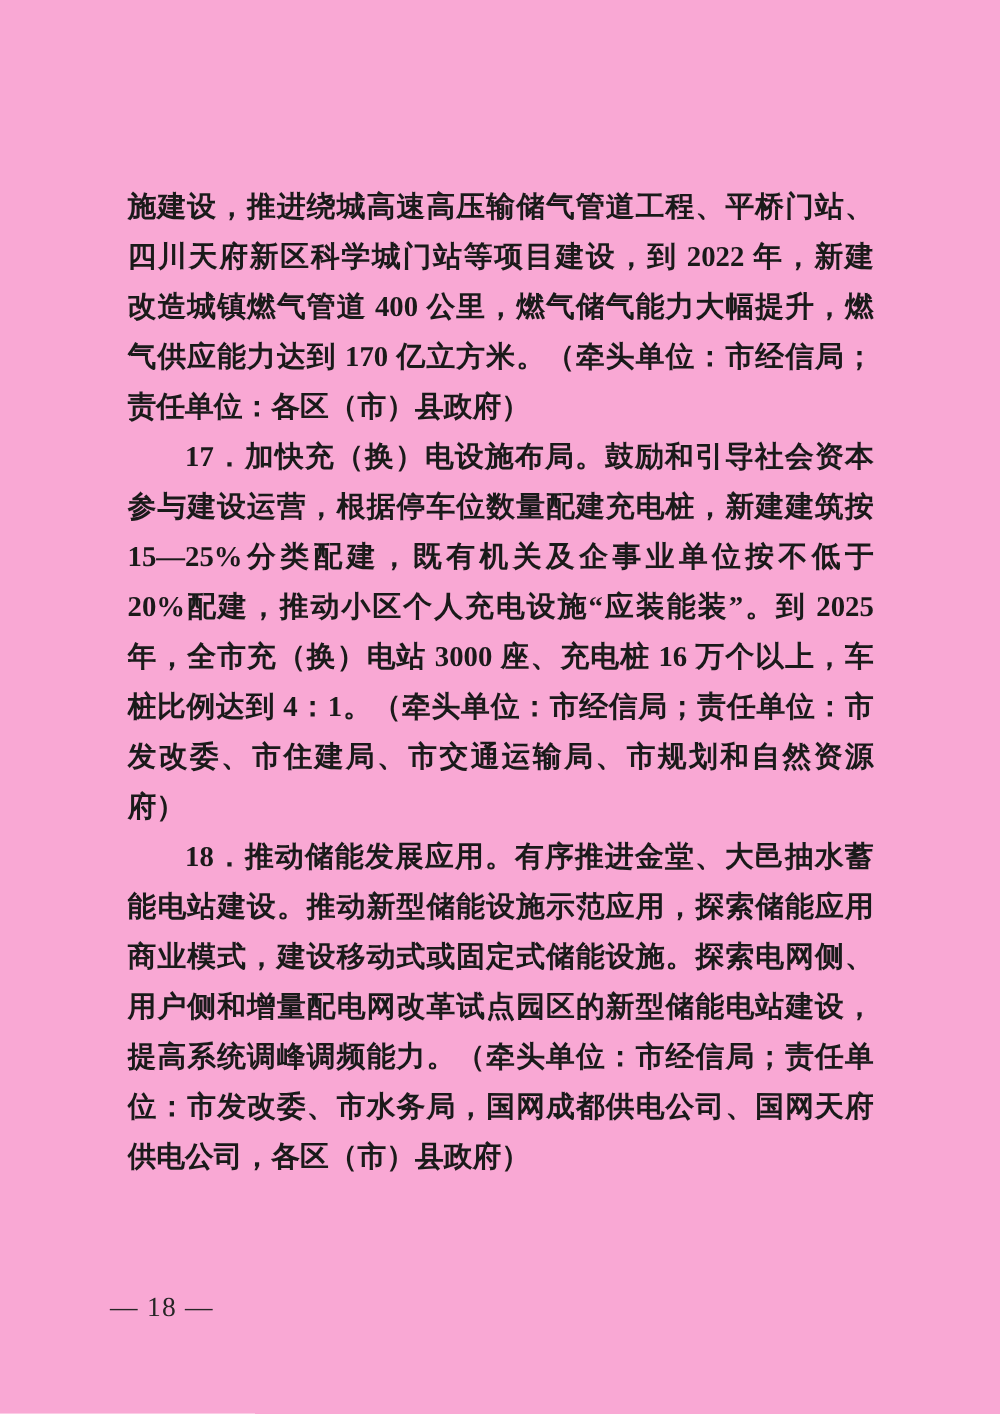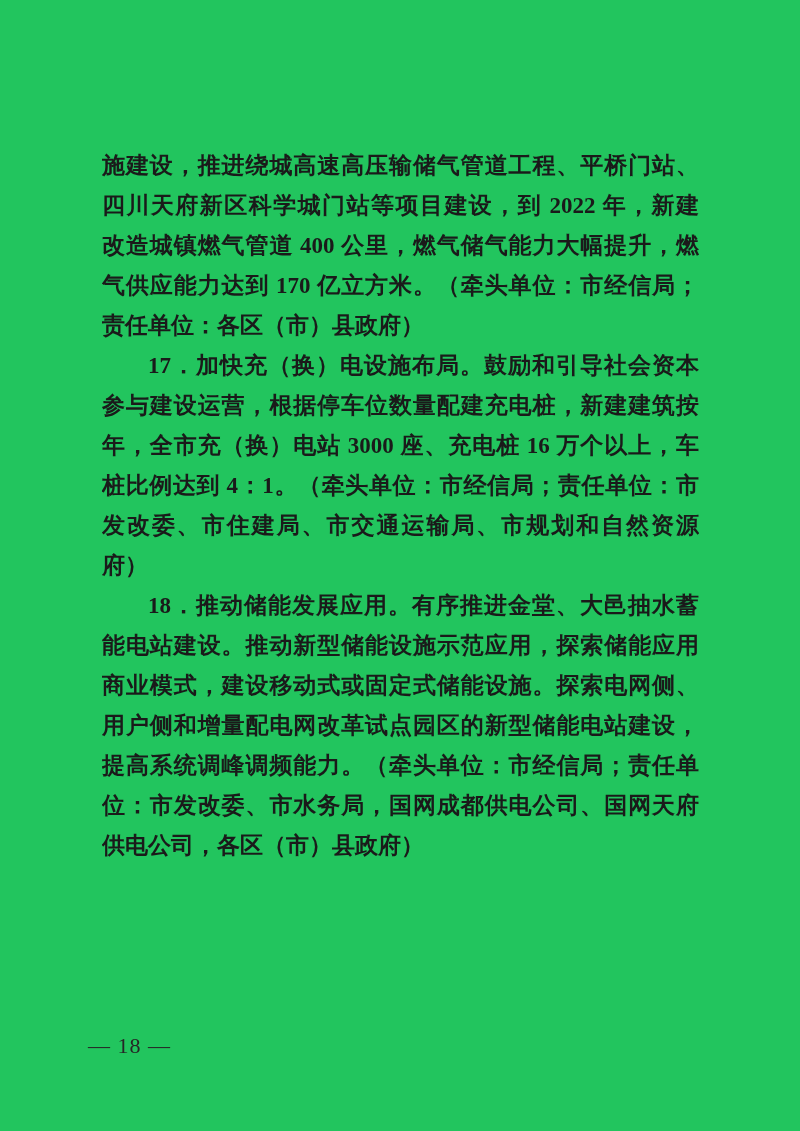--- a/index.html
+++ b/index.html
@@ -4,21 +4,21 @@
 <style>
   html, body {
     margin: 0;
     padding: 0;
     background: #ffffff;
   }
   .page {
     position: relative;
     width: 800px;
     height: 1131px;
-    background: #22c55e;
+    background: #f9a8d4;
     overflow: hidden;
     font-family: "Liberation Serif", sans-serif;
   }
   .content {
     position: absolute;
     left: 102px;
     top: 146px;
     width: 597px;
   }
   .paragraph {
@@ -65,20 +65,22 @@
       <div class="paragraph">
         <div class="line fill">施建设，推进绕城高速高压输储气管道工程、平桥门站、</div>
         <div class="line fill">四川天府新区科学城门站等项目建设，到 2022 年，新建</div>
         <div class="line fill">改造城镇燃气管道 400 公里，燃气储气能力大幅提升，燃</div>
         <div class="line fill">气供应能力达到 170 亿立方米。（牵头单位：市经信局；</div>
         <div class="line">责任单位：各区（市）县政府）</div>
       </div>
       <div class="paragraph">
         <div class="line fill indent">17．加快充（换）电设施布局。鼓励和引导社会资本</div>
         <div class="line fill">参与建设运营，根据停车位数量配建充电桩，新建建筑按</div>
+        <div class="line fill">15—25%分类配建，既有机关及企事业单位按不低于</div>
+        <div class="line fill">20%配建，推动小区个人充电设施“应装能装”。到 2025</div>
         <div class="line fill">年，全市充（换）电站 3000 座、充电桩 16 万个以上，车</div>
         <div class="line fill">桩比例达到 4：1。（牵头单位：市经信局；责任单位：市</div>
         <div class="line fill">发改委、市住建局、市交通运输局、市规划和自然资源局，</div>
         <div class="line">府）</div>
       </div>
       <div class="paragraph">
         <div class="line fill indent">18．推动储能发展应用。有序推进金堂、大邑抽水蓄</div>
         <div class="line fill">能电站建设。推动新型储能设施示范应用，探索储能应用</div>
         <div class="line fill">商业模式，建设移动式或固定式储能设施。探索电网侧、</div>
         <div class="line fill">用户侧和增量配电网改革试点园区的新型储能电站建设，</div>

